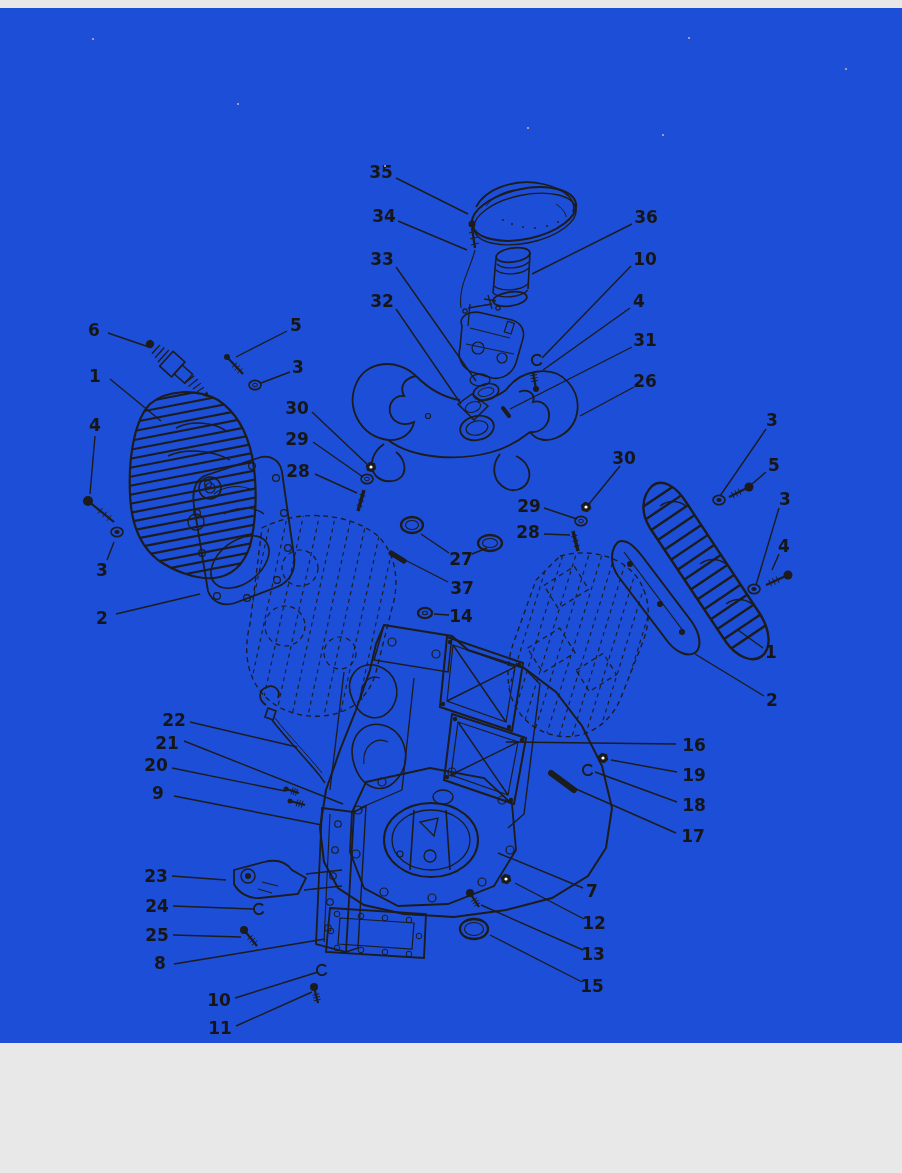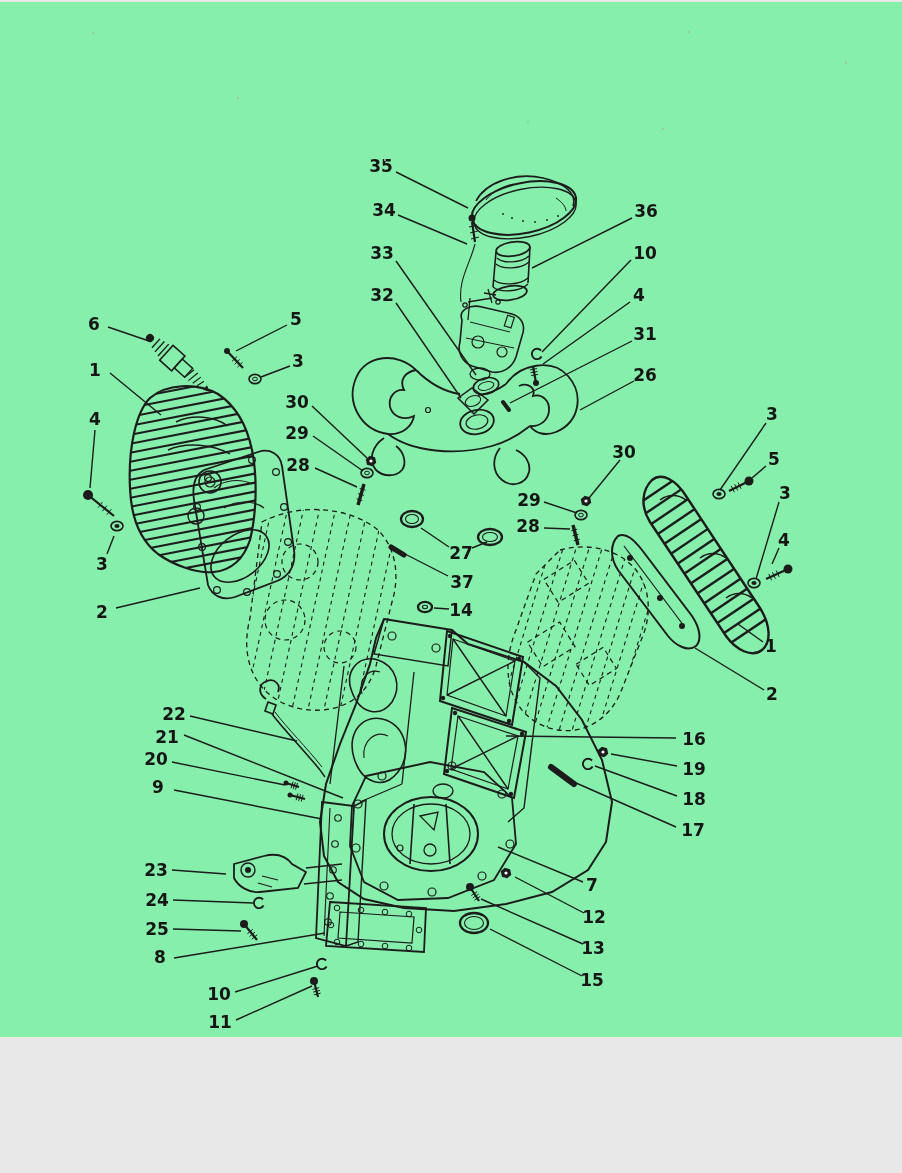--- a/index.html
+++ b/index.html
@@ -1,16 +1,16 @@
 <!DOCTYPE html>
 <html><head>
 <meta charset="utf-8">
 <style>
   html,body{margin:0;padding:0;background:#e8e8e8;}
-  .page{width:902px;height:1035px;background:#86efac;position:relative;margin:2px auto;overflow:hidden;}
+  .page{width:902px;height:1035px;background:#1d4ed8;position:relative;margin:8px auto;overflow:hidden;}
   svg{position:absolute;left:0;top:0;}
   .callout-text{font-family:"DejaVu Sans","Liberation Sans",sans-serif;font-weight:bold;font-size:17px;fill:#161616;}
   .ink{stroke:#1c1c1c;fill:none;}
 </style>
 </head>
 <body>
 
 <div class="page">
 <svg width="902" height="1173" viewBox="0 0 902 1173">
   <defs>

